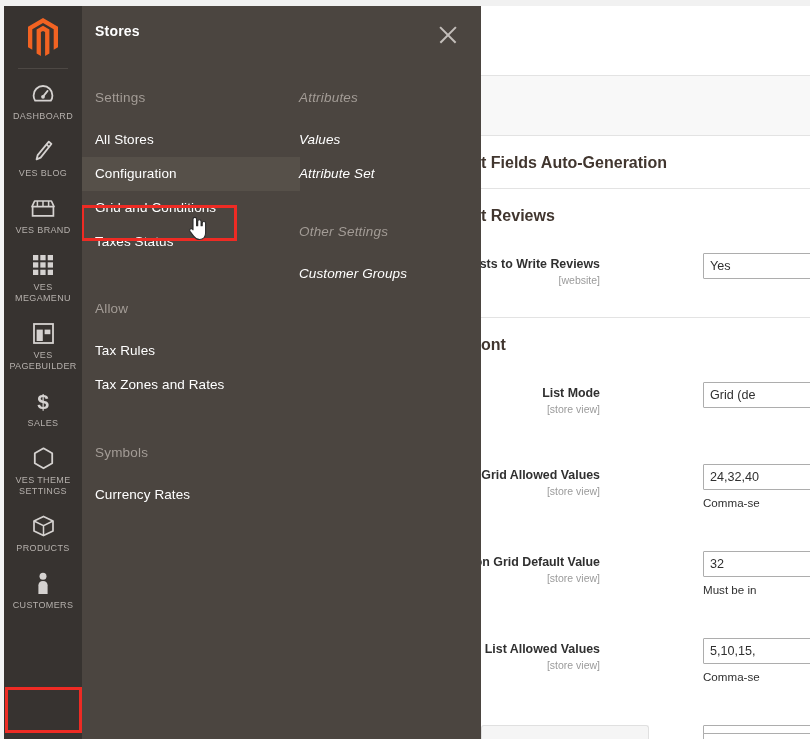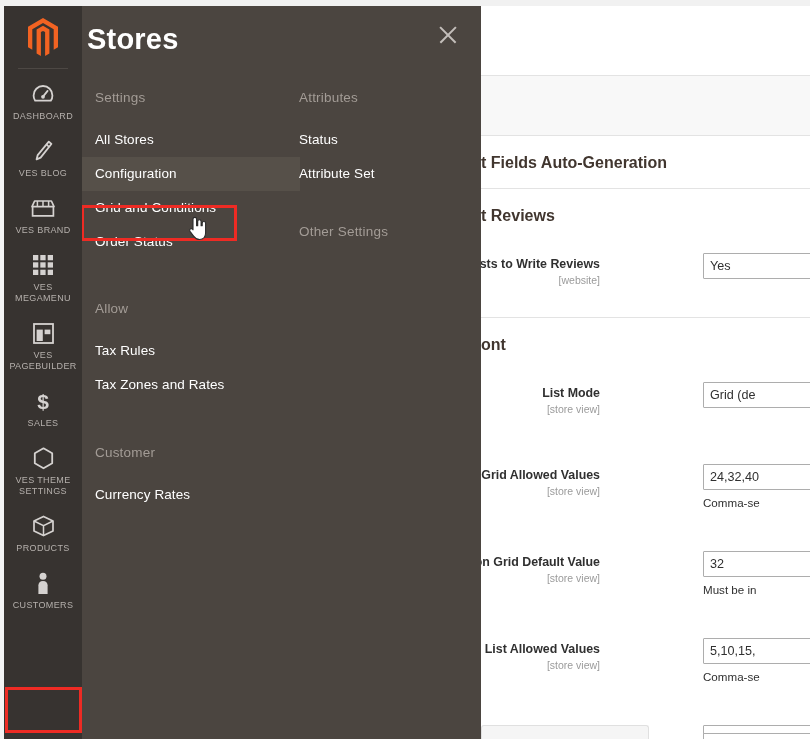--- a/index.html
+++ b/index.html
@@ -50,37 +50,37 @@
     border:3px solid #ee2b24;box-sizing:border-box;z-index:40;pointer-events:none;
   }
 
   
   .menu-panel{
     position:absolute;left:82px;top:6px;width:399px;height:733px;
     background:#4b4540;z-index:25;
   }
   .menu-head{position:relative;height:58px;}
   .menu-title{
-    position:absolute;left:5px;top:17px;
-    color:#ffffff;font-size:29px;font-weight:bold;letter-spacing:.2px;
+    position:absolute;left:13px;top:17px;
+    color:#ffffff;font-size:14px;font-weight:bold;letter-spacing:.2px;
   }
   .menu-close{
     position:absolute;right:18px;top:14px;width:30px;height:30px;
     cursor:pointer;opacity:.85;
   }
   .menu-close:before,.menu-close:after{
     content:"";position:absolute;left:4px;top:14px;width:22px;height:1.6px;background:#d9d4d0;
   }
   .menu-close:before{transform:rotate(45deg);}
   .menu-close:after{transform:rotate(-45deg);}
 
   .menu-cols{position:relative;height:660px;}
   .menu-col{position:absolute;top:0;}
   .col-a{left:0;width:218px;}
-  .col-b{left:204px;width:195px;}
+  .col-b{left:204px;width:195px;font-style:italic;}
 
   .grp-title{
     color:#a39c96;font-size:13.5px;font-weight:normal;letter-spacing:.2px;
     padding:0 0 0 13px;
   }
   .m-item{
     display:block;color:#ffffff;font-size:13.5px;line-height:16px;
     padding:9px 13px 9px 13px;text-decoration:none;cursor:pointer;
     letter-spacing:.1px;white-space:nowrap;
   }
@@ -223,40 +223,41 @@
     </div>
 
     <div class="menu-cols">
 
       <div class="menu-col col-a">
         <div class="grp-title" style="margin-top:26px;">Settings</div>
         <div style="height:18px;"></div>
         <a class="m-item">All Stores</a>
         <a class="m-item hovered">Configuration</a>
         <a class="m-item">Grid and Conditions</a>
-        <a class="m-item">Order Status</a>
+        <a class="m-item">Taxes Status</a>
 
         <div class="grp-title" style="margin-top:42px;">Allow</div>
         <div style="height:18px;"></div>
         <a class="m-item">Tax Rules</a>
         <a class="m-item">Tax Zones and Rates</a>
 
-        <div class="grp-title" style="margin-top:43px;">Customer</div>
+        <div class="grp-title" style="margin-top:43px;">Symbols</div>
         <div style="height:18px;"></div>
         <a class="m-item">Currency Rates</a>
       </div>
 
       <div class="menu-col col-b">
         <div class="grp-title" style="margin-top:26px;">Attributes</div>
         <div style="height:18px;"></div>
-        <a class="m-item">Status</a>
+        <a class="m-item">Values</a>
         <a class="m-item">Attribute Set</a>
 
         <div class="grp-title" style="margin-top:33px;">Other Settings</div>
         <div style="height:18px;"></div>
+        <a class="m-item">Customer Groups</a>
       </div>
 
       <div class="cfg-mark"></div>
 
       <svg class="cursor-hand" viewBox="0 0 22 26">
         <path d="M7 14V4.2c0-1 .8-1.8 1.8-1.8s1.8.8 1.8 1.8v6.6h1.1V6.4c0-1 .8-1.7 1.7-1.7s1.7.8 1.7 1.7v4.4h1.1V8.2c0-1 .8-1.7 1.7-1.7s1.7.8 1.7 1.7v9.5c0 3.9-2.4 6.8-6 6.8-3 0-4.4-1.1-6-3.4L4 16.3c-.6-.9-.3-1.9.5-2.4.8-.5 1.8-.2 2.3.6l.2.3z" fill="#ffffff" stroke="#2c2c2c" stroke-width="1.1" stroke-linejoin="round"></path>
       </svg>
     </div>
   </div>
 

